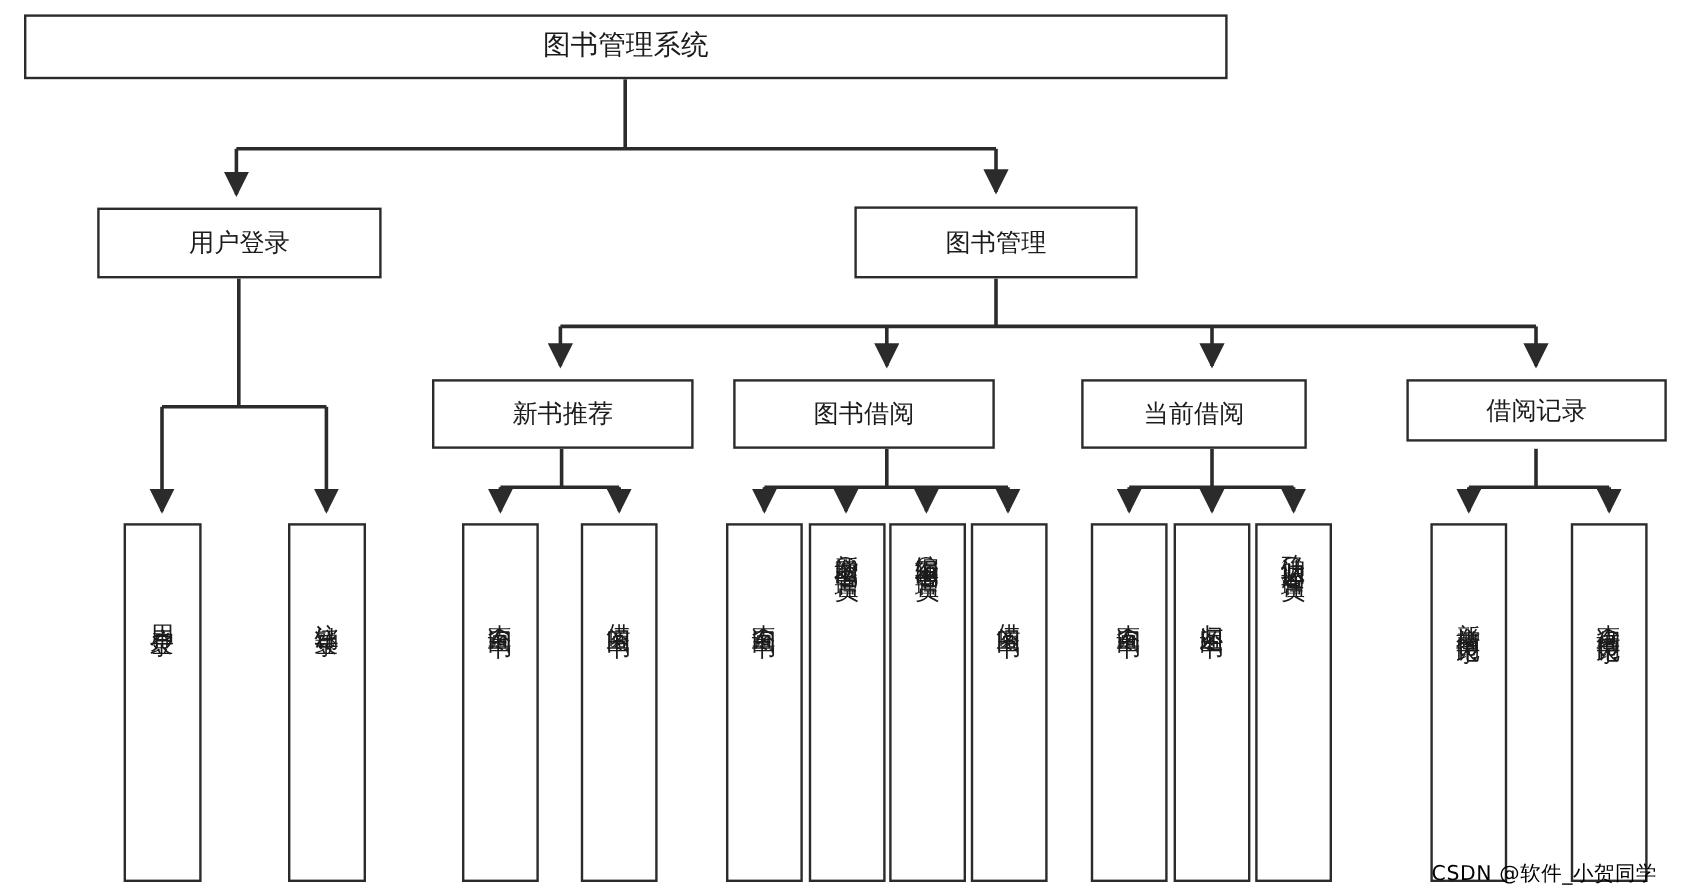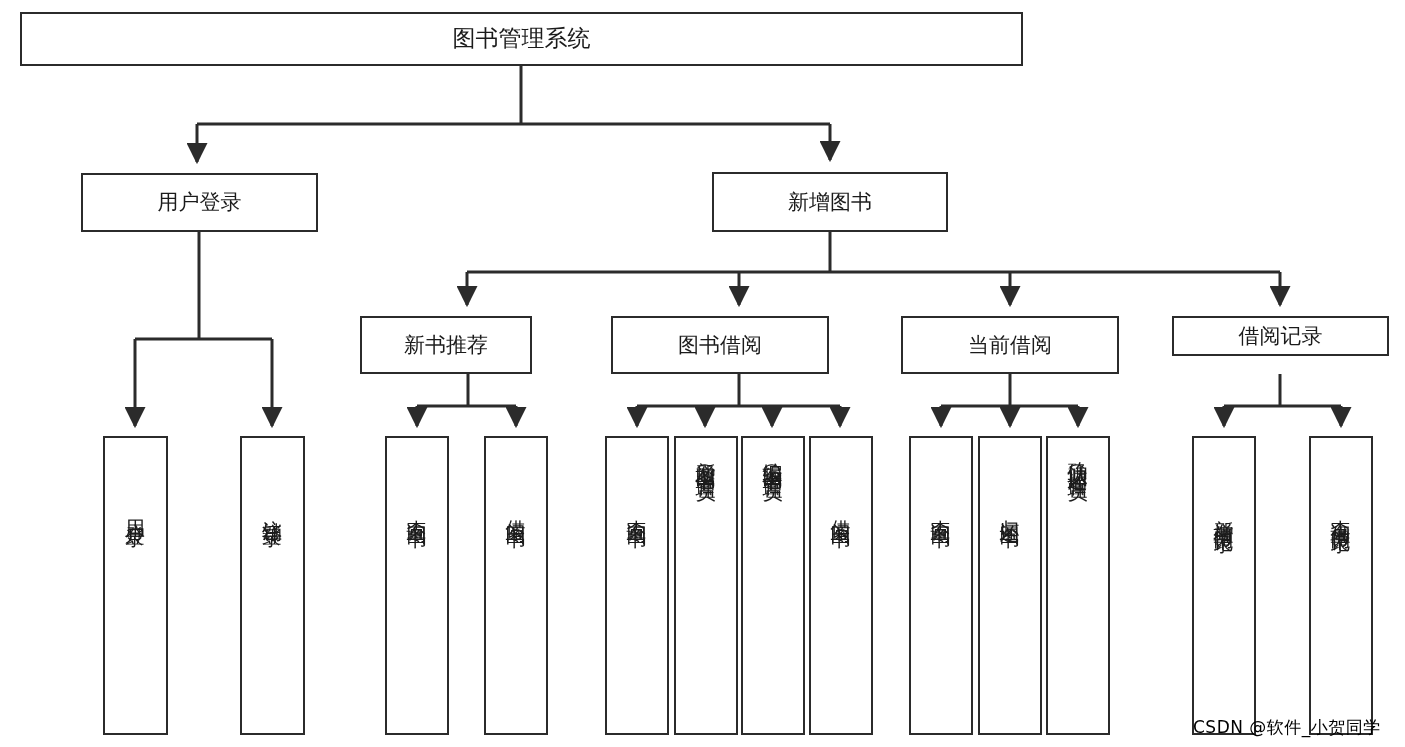--- a/index.html
+++ b/index.html
@@ -129,36 +129,36 @@
 
   <div class="node lvl1" style="left:20px; top:12px; width:1003px; height:54px;">
     <span>图书管理系统</span>
   </div>
 
   <div class="node lvl2" style="left:81px; top:173px; width:237px; height:59px;">
     <span>用户登录</span>
   </div>
 
   <div class="node lvl2" style="left:712px; top:172px; width:236px; height:60px;">
-    <span>新增图书</span>
-  </div>
-
-  <div class="node lvl3" style="left:360px; top:316px; width:172px; height:58px;">
+    <span>图书管理</span>
+  </div>
+
+  <div class="node lvl3" style="left:360px; top:316px; width:218px; height:58px;">
     <span>新书推荐</span>
   </div>
 
   <div class="node lvl3" style="left:611px; top:316px; width:218px; height:58px;">
     <span>图书借阅</span>
   </div>
 
-  <div class="node lvl3" style="left:901px; top:316px; width:218px; height:58px;text-align:center;">
+  <div class="node lvl3" style="left:901px; top:316px; width:188px; height:58px;text-align:center;">
     <span>当前借阅</span>
   </div>
 
-  <div class="node lvl3" style="left:1172px; top:316px; width:217px; height:40px;text-align:center;">
+  <div class="node lvl3" style="left:1172px; top:316px; width:217px; height:52px;text-align:center;">
     <span>借阅记录</span>
   </div>
 
   <div class="node leaf mid" style="left:103px; top:436px; width:65px; height:299px;">
     <span class="vlabel">用户登录</span>
   </div>
 
   <div class="node leaf mid" style="left:240px; top:436px; width:65px; height:299px;">
     <span class="vlabel">注销登录</span>
   </div>

